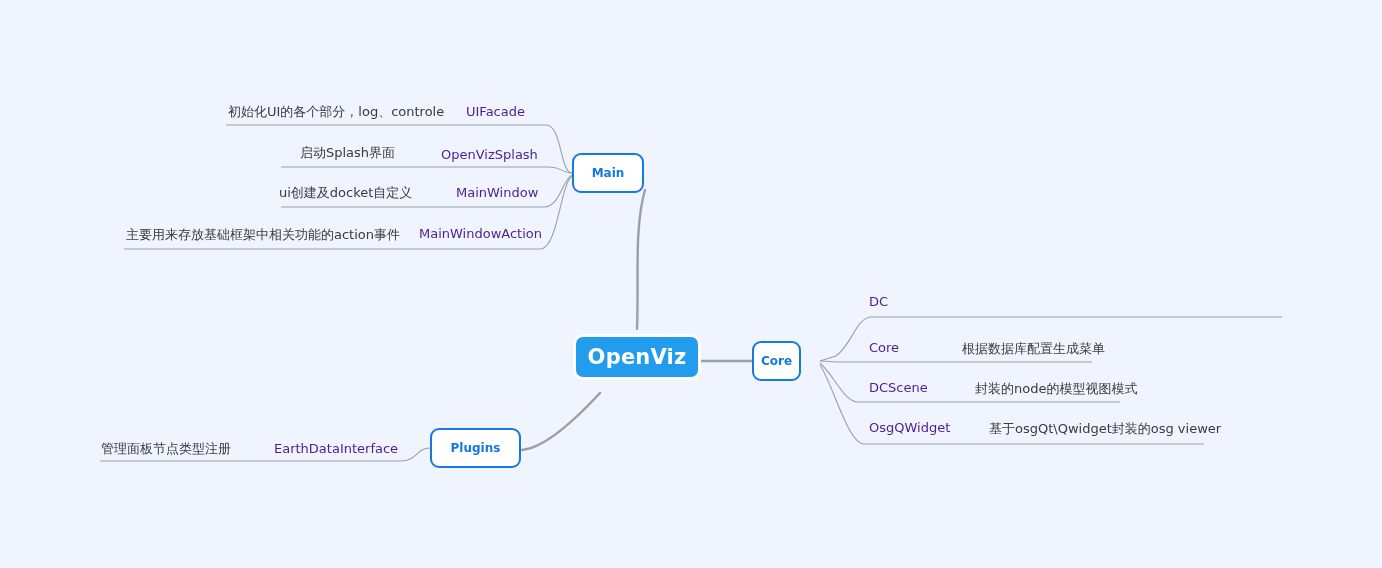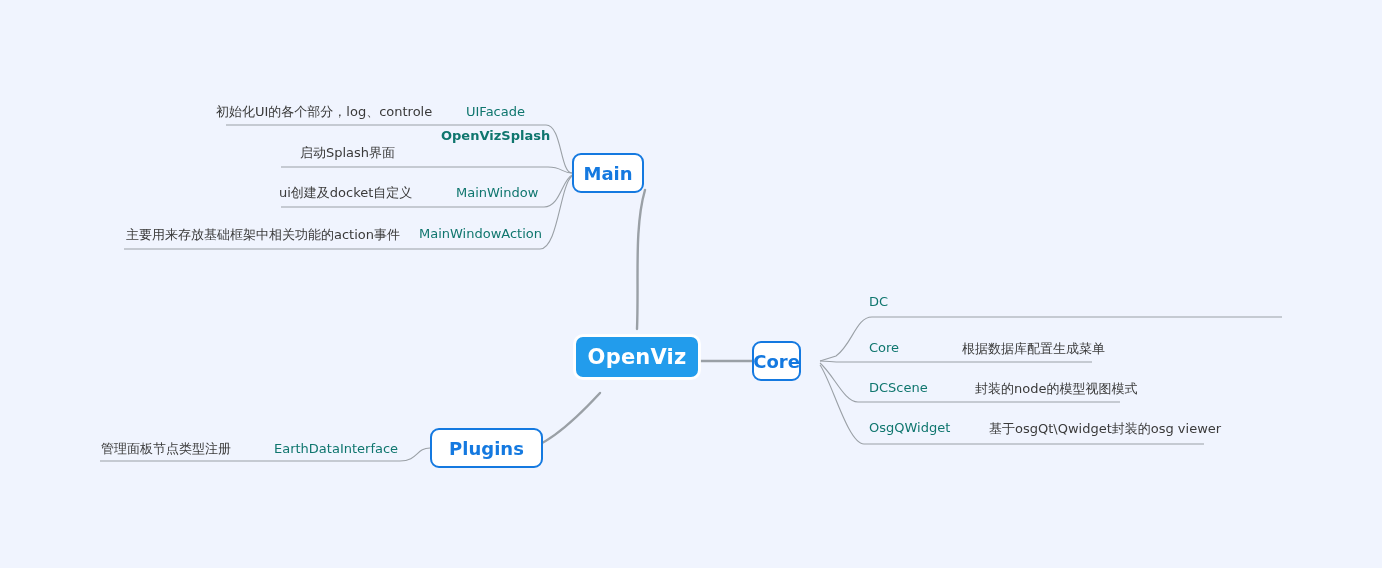--- a/index.html
+++ b/index.html
@@ -43,26 +43,26 @@
     font-size: 21px;
     letter-spacing: 0.2px;
     box-shadow: 0 0 0 1px rgba(255,255,255,0.9);
   }
   .node-branch {
     background: #ffffff;
     border: 2px solid #1479e0;
     border-radius: 9px;
     color: #1479e0;
     font-weight: bold;
-    font-size: 18px;
+    font-size: 12px;
   }
   .leaf-title {
     position: absolute;
     font-size: 13px;
-    color: #0f766e;
+    color: #4c1d95;
     white-space: nowrap;
   }
   .leaf-desc {
     position: absolute;
     font-size: 13px;
     color: #3a3a3a;
     line-height: 17px;
     white-space: pre-line;
   }
 </style>
@@ -99,29 +99,29 @@
   </div>
 
   <div class="node node-branch" style="left:572px; top:153px; width:72px; height:40px;">
     <span>Main</span>
   </div>
 
   <div class="node node-branch" style="left:752px; top:341px; width:49px; height:40px;">
     <span>Core</span>
   </div>
 
-  <div class="node node-branch" style="left:430px; top:428px; width:113px; height:40px;">
+  <div class="node node-branch" style="left:430px; top:428px; width:91px; height:40px;">
     <span>Plugins</span>
   </div>
 
-  <div class="leaf-desc" style="left:216px; top:103px;">初始化UI的各个部分，log、controle</div>
+  <div class="leaf-desc" style="left:228px; top:103px;">初始化UI的各个部分，log、controle</div>
   <div class="leaf-title" style="left:466px; top:104px;">UIFacade</div>
 
   <div class="leaf-desc" style="left:300px; top:144px;">启动Splash界面</div>
-  <div class="leaf-title" style="left:441px; top:128px;font-weight:bold;">OpenVizSplash</div>
+  <div class="leaf-title" style="left:441px; top:147px;">OpenVizSplash</div>
 
   <div class="leaf-desc" style="left:279px; top:184px;">ui创建及docket自定义</div>
   <div class="leaf-title" style="left:456px; top:185px;">MainWindow</div>
 
   <div class="leaf-desc" style="left:126px; top:226px;">主要用来存放基础框架中相关功能的action事件</div>
   <div class="leaf-title" style="left:419px; top:226px;">MainWindowAction</div>
 
   <div class="leaf-title" style="left:869px; top:294px;">DC</div>
 
   <div class="leaf-title" style="left:869px; top:340px;">Core</div>

